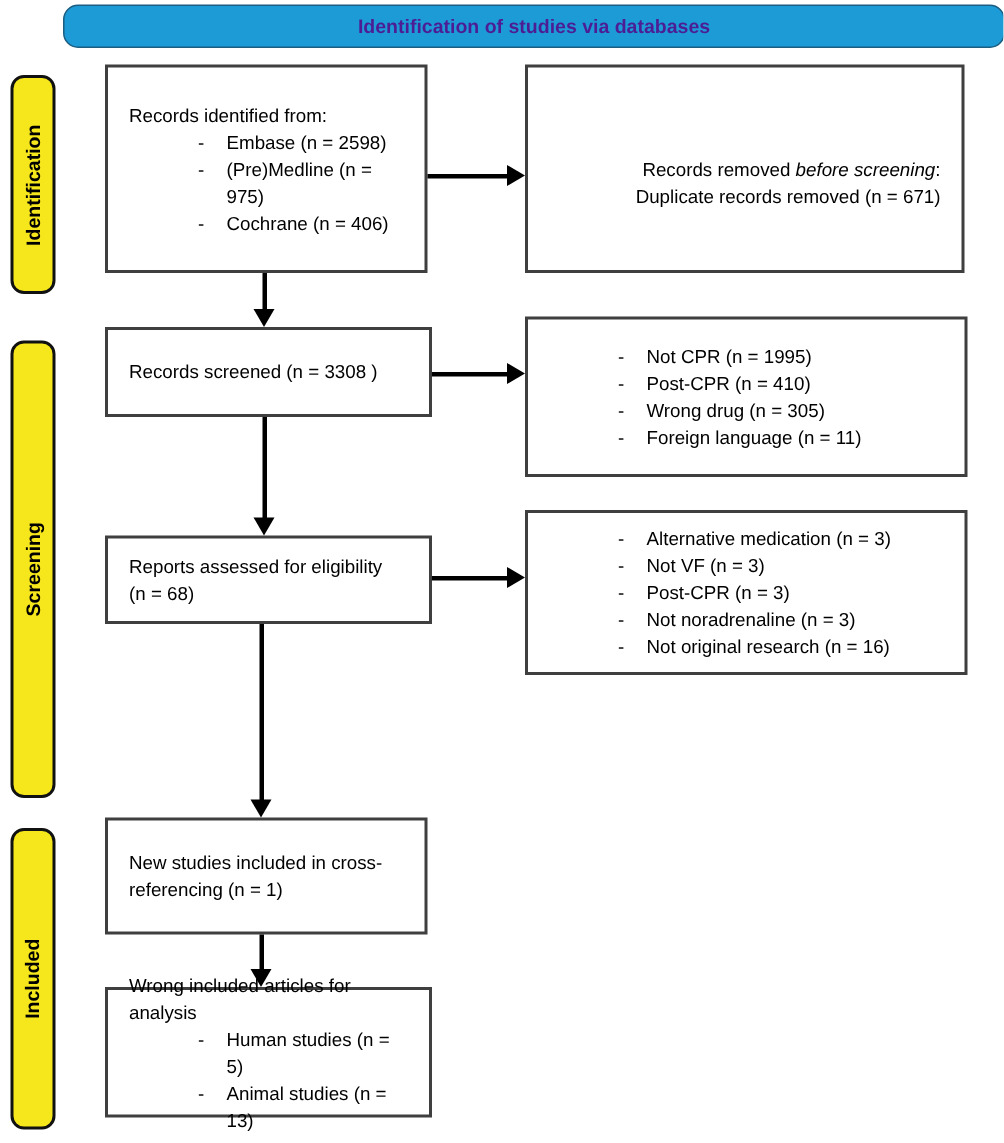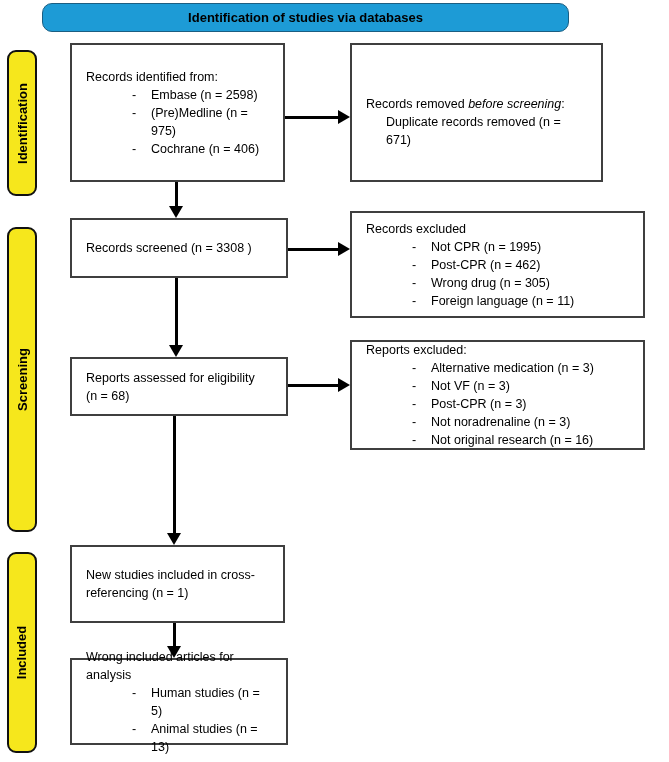--- a/index.html
+++ b/index.html
@@ -2,26 +2,26 @@
 <html style="--banner_bg: #1D9BD6; --banner_border: #1b5e82; --stage_bg: #F6E71C; --stage_border: #111111; --box_border: #3F3F3F; --arrow: #000000;"><head>
 <meta charset="utf-8">
 <style>
   html,body{margin:0;padding:0;background:#ffffff;}
   #canvas{
     position:relative;width:669px;height:762px;background:#ffffff;
     font-family:"Liberation Sans", sans-serif;color:#000;overflow:hidden;
   }
   
   .banner{
-    position:absolute;left:42px;top:3px;width:527px;height:29px;
+    position:absolute;left:42px;top:3px;width:628px;height:29px;
     background:var(--banner_bg,#1D9BD6);
     border:1px solid var(--banner_border,#1b5e82);
     border-radius:10px;box-sizing:border-box;
     display:flex;align-items:center;justify-content:center;
-    font-weight:bold;font-size:13px;color:#000000;
+    font-weight:bold;font-size:13px;color:#4c1d95;
   }
   
   .stage{
     position:absolute;left:7px;width:30px;
     background:var(--stage_bg,#F6E71C);
     border:2px solid var(--stage_border,#111111);
     border-radius:9px;box-sizing:border-box;
     display:flex;align-items:center;justify-content:center;
   }
   .stage span{
@@ -83,58 +83,56 @@
     <div class="li">
         <span class="dash">-</span>
         <span>(Pre)Medline (n = 975)</span>
       </div>
     <div class="li">
         <span class="dash">-</span>
         <span>Cochrane (n = 406)</span>
       </div>
   </div>
 
-  <div class="box" style="left:350px;top:43px;width:253px;height:139px;">
+  <div class="box" style="left:350px;top:43px;width:293px;height:139px;text-align:right;">
     <div class="title">
       <span>Records removed </span><span class="it">before screening</span><span>:</span>
     </div>
     <div class="li-noindent">Duplicate records removed (n = 671)</div>
   </div>
 
   <div class="box" style="left:70px;top:218px;width:218px;height:60px;">
     <div class="title">Records screened (n = 3308 )</div>
   </div>
 
   <div class="box" style="left:350px;top:211px;width:295px;height:107px;">
-    <div class="title">Records excluded</div>
     <div class="li">
         <span class="dash">-</span>
         <span>Not CPR (n = 1995)</span>
       </div>
     <div class="li">
         <span class="dash">-</span>
-        <span>Post-CPR (n = 462)</span>
+        <span>Post-CPR (n = 410)</span>
       </div>
     <div class="li">
         <span class="dash">-</span>
         <span>Wrong drug (n = 305)</span>
       </div>
     <div class="li">
         <span class="dash">-</span>
         <span>Foreign language (n = 11)</span>
       </div>
   </div>
 
   <div class="box" style="left:70px;top:357px;width:218px;height:59px;">
     <div class="title">Reports assessed for eligibility
 (n = 68)</div>
   </div>
 
   <div class="box" style="left:350px;top:340px;width:295px;height:110px;">
-    <div class="title">Reports excluded:</div>
     <div class="li">
         <span class="dash">-</span>
         <span>Alternative medication (n = 3)</span>
       </div>
     <div class="li">
         <span class="dash">-</span>
         <span>Not VF (n = 3)</span>
       </div>
     <div class="li">
         <span class="dash">-</span>

